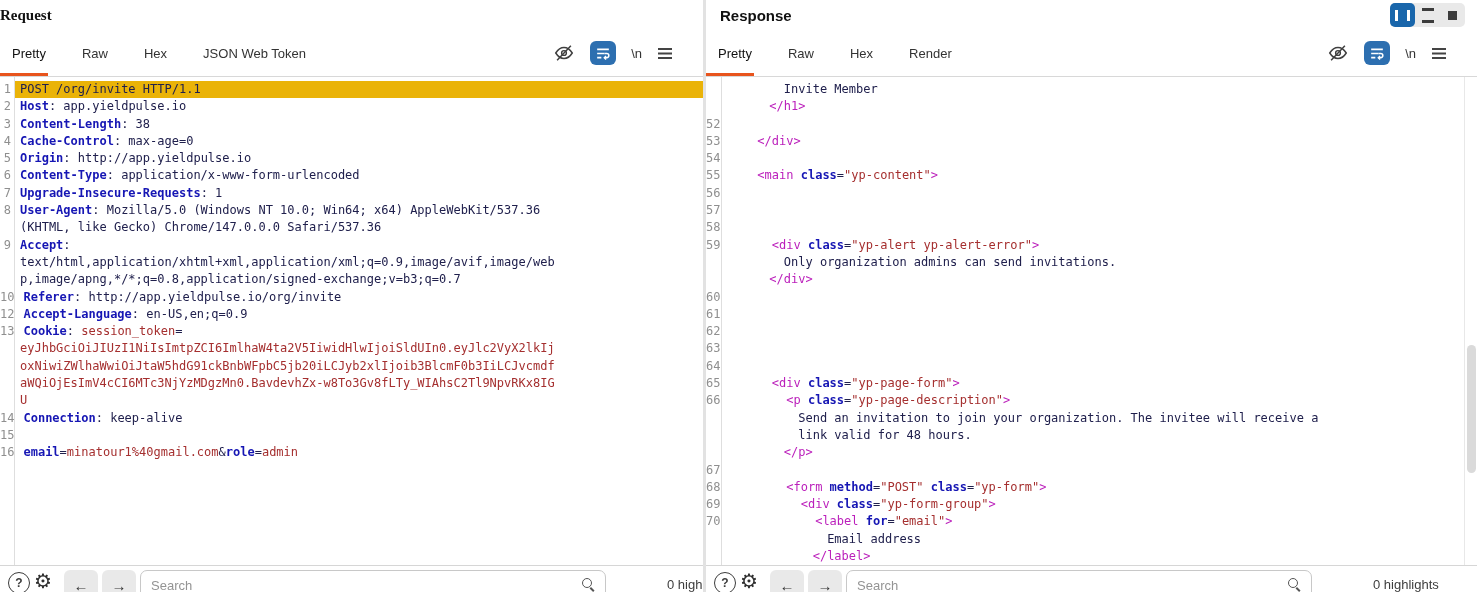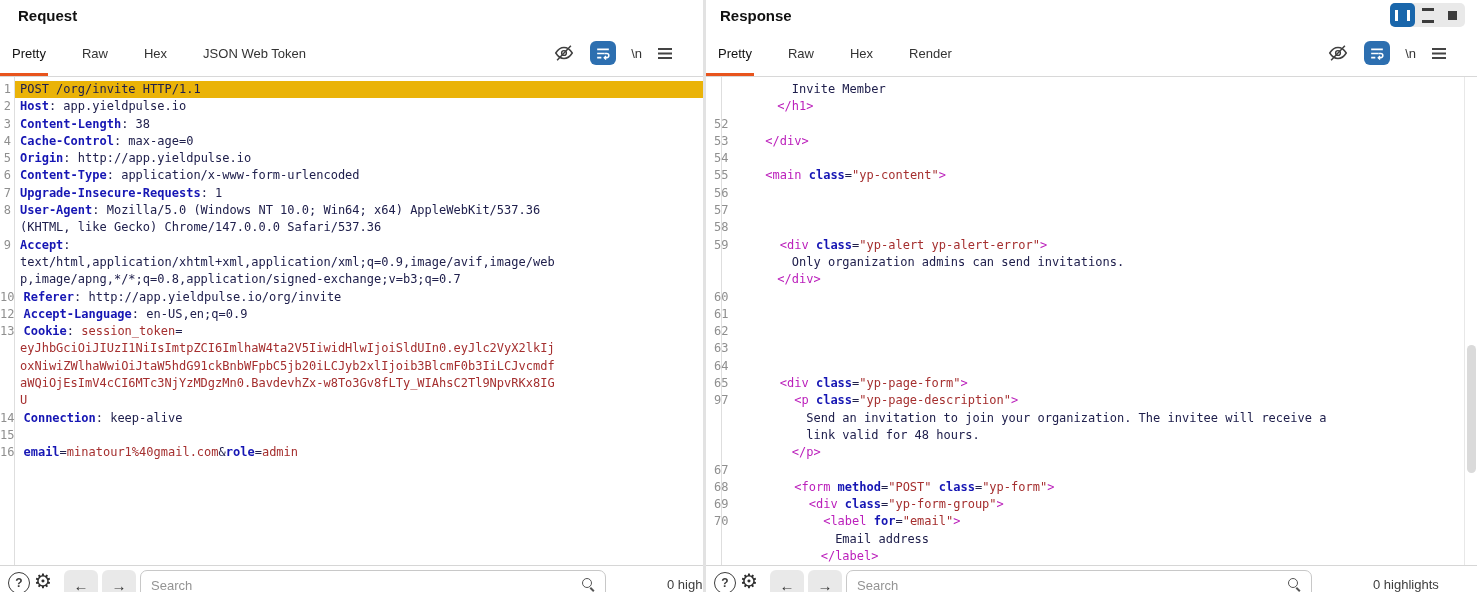--- a/index.html
+++ b/index.html
@@ -20,21 +20,21 @@
   .icon-row{margin-left:auto;display:flex;align-items:center;gap:15px;padding-right:30px;}
   .icon-btn{display:inline-flex;align-items:center;justify-content:center;cursor:pointer;background:none;border:none;padding:0;}
   .wrap-btn{width:26px;height:24px;background:#2d6fb0;border-radius:6px;}
   .nl-label{font-size:13px;color:#333;}
   
   .code-area{position:absolute;top:77px;left:0;right:0;bottom:27px;overflow:hidden;background:#fff;}
   .gutter-sep{position:absolute;top:0;bottom:0;width:1px;background:#dedede;}
   .code{position:absolute;top:4px;left:0;right:0;font-family:"DejaVu Sans Mono",monospace;font-size:12px;}
   .row{display:flex;height:17.3px;line-height:17.3px;}
   .ln{flex:0 0 11px;text-align:right;direction:rtl;color:#8f8f8f;font-size:12px;}
-  .resp .ln{flex:0 0 12px;padding-left:8px;}
+  .resp .ln{flex:0 0 12px;}
   .cl{flex:1;white-space:pre;padding-left:5px;margin-left:4px;color:#20204d;}
   .resp .cl{padding-left:6px;margin-left:2px;}
   .cl.sel{background:#eab308;}
   .s-p{color:#20204d;}
   .s-h{color:#1616b4;font-weight:bold;}
   .s-r{color:#a52f2f;}
   .s-m{color:#bb1fbb;}
   
   .layout-switch{position:absolute;right:12px;top:3px;height:24px;background:#e9e9e9;border-radius:5px;
     display:flex;align-items:center;padding:0;}
@@ -63,21 +63,21 @@
   
   .track-line{position:absolute;right:12px;top:77px;bottom:27px;width:1px;background:#e8e8e8;}
   .scroll-thumb{position:absolute;right:1px;top:345px;width:9px;height:128px;background:#dadada;border-radius:5px;}
 </style>
 </head>
 <body>
 
 <div class="app">
 
   <section class="panel req" style="left:0;width:703px;">
-    <div class="panel-title-row" style="padding-left:18px;">
+    <div class="panel-title-row" style="font-family:Liberation Serif, serif;">
       <span class="panel-title">Request</span>
     </div>
     <div class="tab-bar">
       <div class="tabs">
           <span class="tab active">Pretty</span>
           <span class="tab">Raw</span>
           <span class="tab">Hex</span>
           <span class="tab">JSON Web Token</span>
         </div>
       <div class="icon-row">
@@ -325,21 +325,21 @@
           </div>
           <div class="row">
             <span class="ln">64</span>
             <span class="cl"></span>
           </div>
           <div class="row">
             <span class="ln">65</span>
             <span class="cl"><span class="s-p">      </span><span class="s-m">&lt;div</span><span class="s-h"> class</span><span class="s-p">=</span><span class="s-r">"yp-page-form"</span><span class="s-m">&gt;</span></span>
           </div>
           <div class="row">
-            <span class="ln">97</span>
+            <span class="ln">66</span>
             <span class="cl"><span class="s-p">        </span><span class="s-m">&lt;p</span><span class="s-h"> class</span><span class="s-p">=</span><span class="s-r">"yp-page-description"</span><span class="s-m">&gt;</span></span>
           </div>
           <div class="row">
             <span class="ln"></span>
             <span class="cl"><span class="s-p">          Send an invitation to join your organization. The invitee will receive a</span></span>
           </div>
           <div class="row">
             <span class="ln"></span>
             <span class="cl"><span class="s-p">          link valid for 48 hours.</span></span>
           </div>

